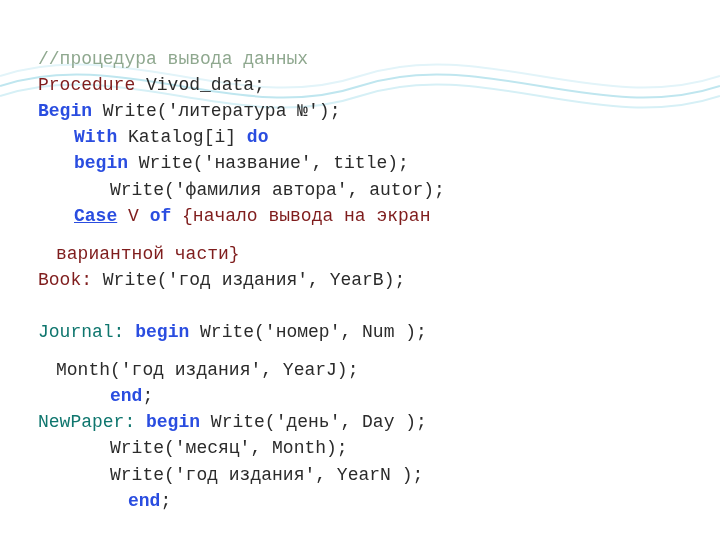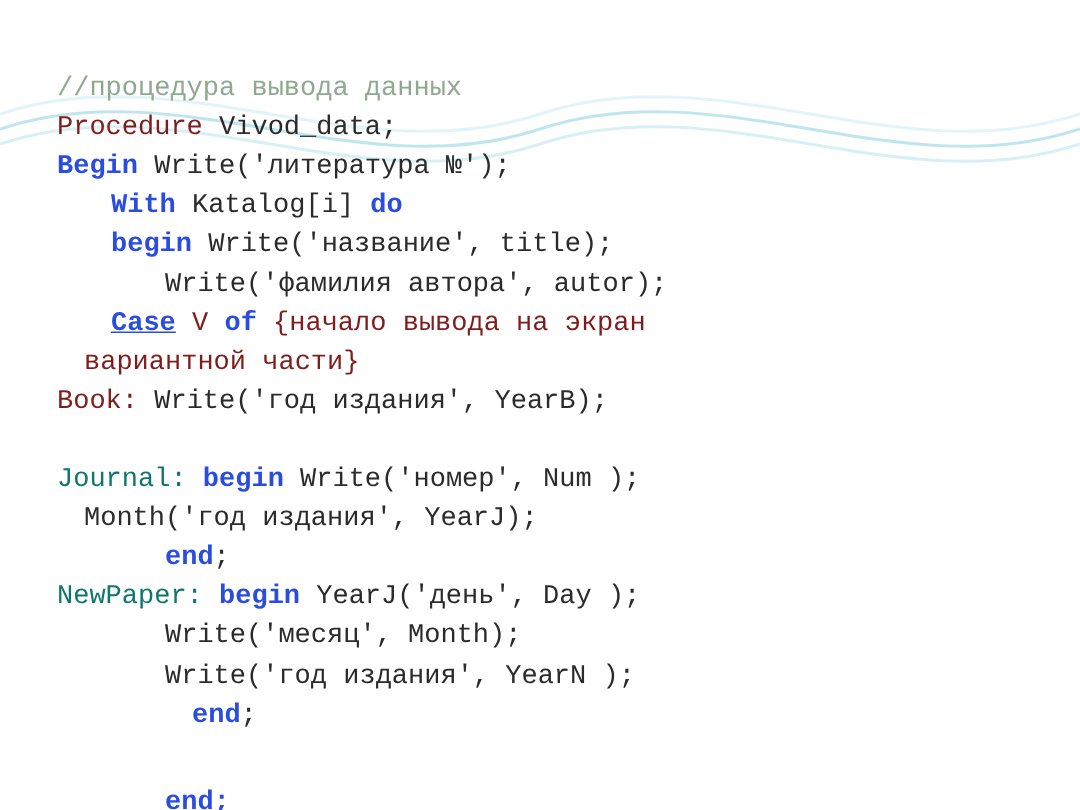--- a/index.html
+++ b/index.html
@@ -35,21 +35,21 @@
   .green   { color: #7f1d1d; }
   .comment { color: #8fa88f; }
   .red     { color: #0f766e; }
   .bluebold{ color: #2a4de0; font-weight: bold; margin-top: 32px; }
   .redbold { color: #cc2a2a; font-weight: bold; }
   .ul      { text-decoration: underline; }
   .i1 { padding-left: 36px; display: inline-block; font-family: Liberation Mono, monospace; }
   .i1b{ padding-left: 36px; display: inline-block; }
   .i2 { padding-left: 72px; display: inline-block; }
   .i3 { padding-left: 90px; display: inline-block; }
-  .wrapline { padding-left: 18px; display: inline-block; }
+  .wrapline { padding-left: 18px; display: inline-block; margin-top: 12px; }
 </style>
 </head>
 <body>
 
 <svg class="wave" viewBox="0 0 720 80" preserveAspectRatio="none" height="80">
   <path d="M0,40 C120,0 240,80 360,40 C480,0 600,80 720,40" stroke="#bfe6ef" stroke-width="2" fill="none"></path>
   <path d="M0,50 C120,10 240,90 360,50 C480,10 600,90 720,50" stroke="#d6f0f6" stroke-width="2" fill="none"></path>
   <path d="M0,30 C120,-10 240,70 360,30 C480,-10 600,70 720,30" stroke="#e2f4f9" stroke-width="2" fill="none"></path>
 </svg>
 
@@ -60,20 +60,20 @@
 <span><span class="i1"><span class="bluebold">With</span><span> Katalog[i] </span><span class="bluebold">do</span></span></span>
 <span><span class="i1"><span class="bluebold">begin</span><span> Write('название', title);</span></span></span>
 <span><span class="i2">Write('фамилия автора', autor);</span></span>
 <span><span class="i1"><span class="bluebold ul">Case</span><span class="green"> V </span><span class="bluebold">of</span><span class="green"> {начало вывода на экран</span></span></span>
 <span><span class="wrapline green">вариантной части}</span></span>
 <span><span class="green">Book:</span><span> Write('год издания', YearB);</span></span>
 <span> </span>
 <span><span class="red">Journal:</span><span class="bluebold"> begin</span><span> Write('номер', Num );</span></span>
 <span><span class="wrapline">Month('год издания', YearJ);</span></span>
 <span><span class="i2"><span class="bluebold">end</span><span>;</span></span></span>
-<span><span class="red">NewPaper:</span><span class="bluebold"> begin</span><span> YearJ('день', Day );</span></span>
+<span><span class="red">NewPaper:</span><span class="bluebold"> begin</span><span> Write('день', Day );</span></span>
 <span><span class="i2">Write('месяц', Month);</span></span>
 <span><span class="i2">Write('год издания', YearN );</span></span>
 <span><span class="i3"><span class="bluebold">end</span><span>;</span></span></span>
 <span><span class="i2 ul bluebold">end;</span></span>
 <span><span class="i1b"><span class="redbold">end</span><span>;</span></span></span>
 
 </div>
 
 </body></html>

